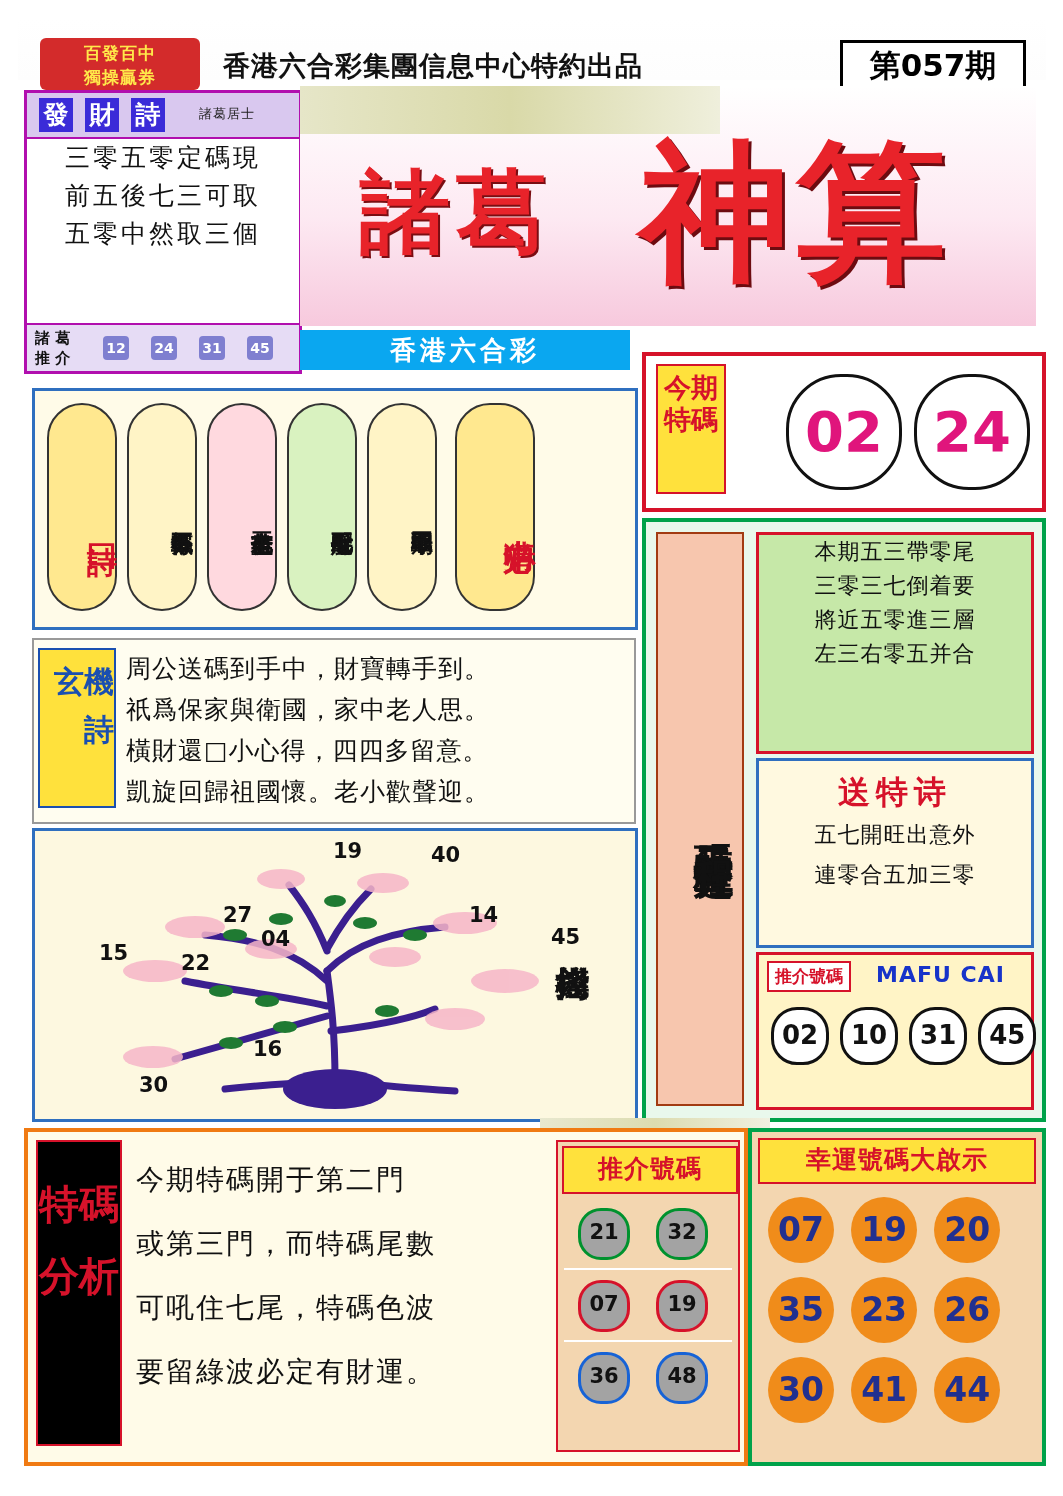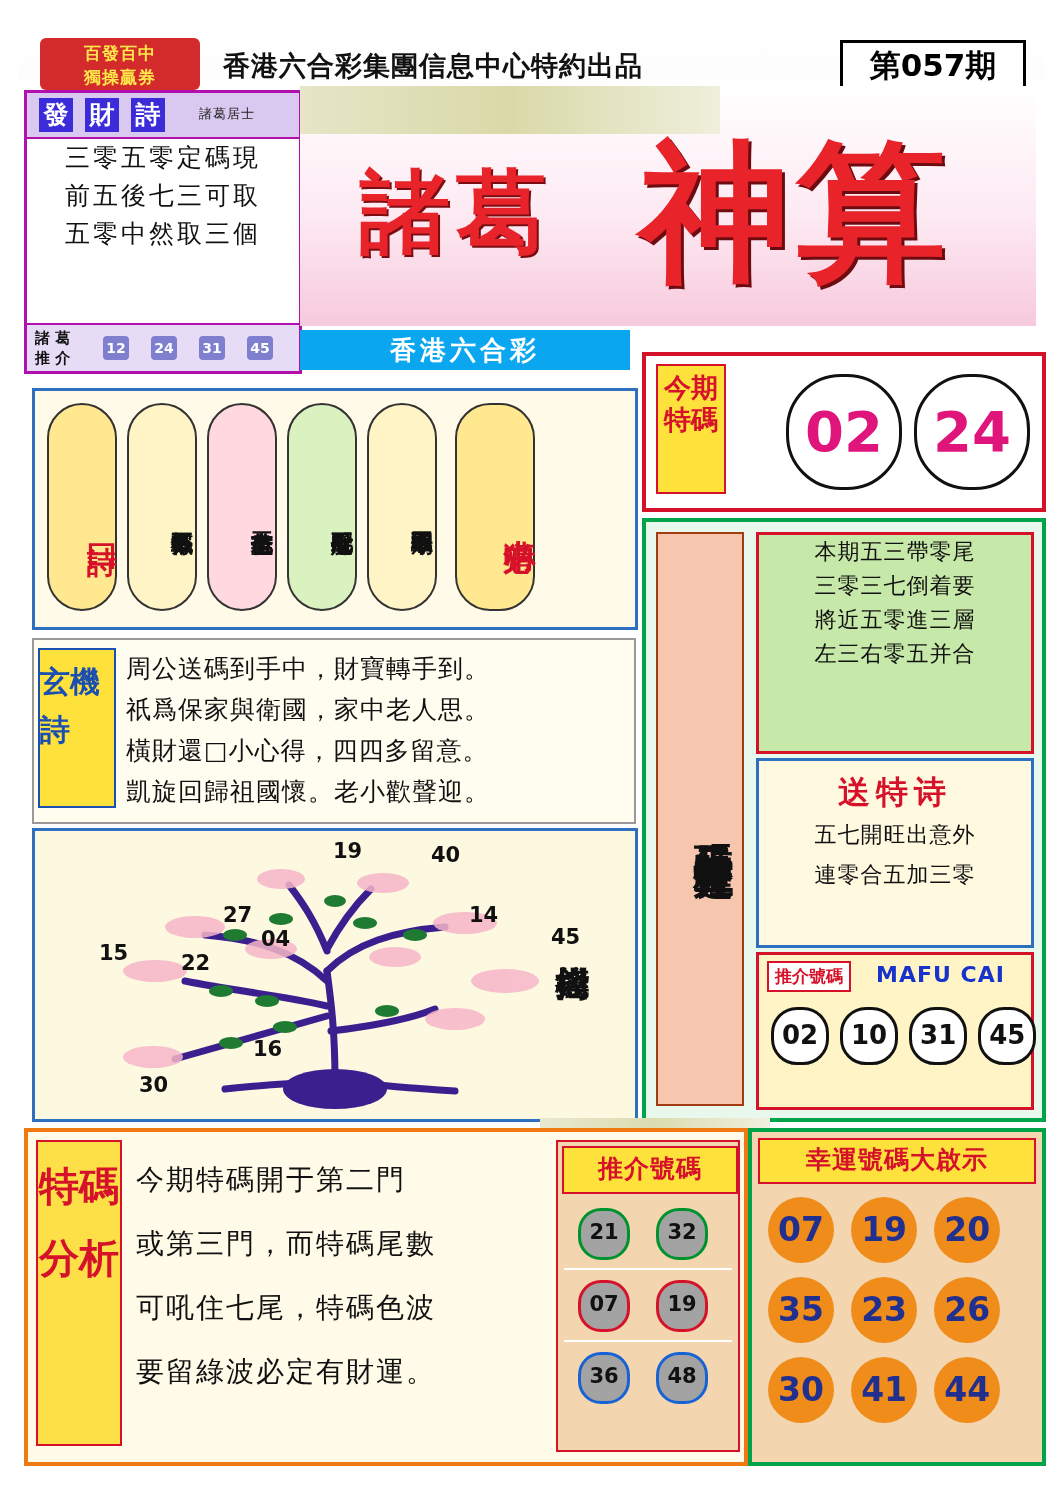--- a/index.html
+++ b/index.html
@@ -92,21 +92,21 @@
   .cap.c2{left:172px;background:#ffd9df;}
   .cap.c3{left:252px;background:#d9f2c0;}
   .cap.c4{left:332px;background:#fff4c6;}
   .cap.c5{left:420px;width:80px;background:#ffe88f;color:#d6122a;font-size:32px;}
 
   
   .xj{position:absolute;left:32px;top:638px;width:600px;height:182px;
       border:2px solid #999;background:#fffdf0;}
   .xj .lab{position:absolute;left:4px;top:8px;width:78px;height:160px;
            background:#ffe13c;border:2px solid #1a4fb0;color:#1a4fb0;
-           font-size:30px;font-weight:bold;text-align:left;line-height:48px;
+           font-size:30px;font-weight:bold;text-align:right;line-height:48px;
            padding-top:8px;box-sizing:border-box;}
   .xj .body{position:absolute;left:92px;top:8px;width:500px;}
   .xj .body div{font-size:25px;color:#111;line-height:41px;letter-spacing:1px;}
 
   
   .tree{position:absolute;left:32px;top:828px;width:600px;height:288px;
         border:3px solid #2f6fbf;background:#fdf8e0;overflow:hidden;}
   .tnum{position:absolute;font-size:21px;font-weight:bold;color:#111;}
   .tword{position:absolute;right:36px;top:70px;font-size:34px;font-weight:bold;
          color:#111;line-height:52px;text-align:center;}
@@ -139,23 +139,23 @@
            font-weight:bold;letter-spacing:1px;}
   .tjh .balls{position:absolute;left:6px;top:52px;width:100%;}
   .tjh .b{display:inline-block;width:52px;height:52px;border-radius:26px;
           border:3px solid #111;background:#fff;color:#111;font-size:26px;
           font-weight:bold;text-align:center;line-height:50px;margin-left:6px;}
 
   
   .tma{position:absolute;left:24px;top:1128px;width:716px;height:330px;
        border:4px solid #f07a12;background:#fffbe8;}
   .tma .lab{position:absolute;left:8px;top:8px;width:86px;height:306px;
-            background:#fde047;border:2px solid #d6122a;color:#d6122a;
+            background:#000000;border:2px solid #d6122a;color:#d6122a;
             font-size:40px;font-weight:bold;text-align:center;line-height:72px;
-            padding-top:8px;box-sizing:border-box;}
+            padding-top:26px;box-sizing:border-box;}
   .tma .body{position:absolute;left:108px;top:16px;width:420px;}
   .tma .body div{font-size:28px;color:#111;line-height:64px;letter-spacing:2px;}
   .tjbox{position:absolute;left:528px;top:8px;width:180px;height:308px;
          border:2px solid #d6122a;background:#f3d6b0;}
   .tjbox .t{position:absolute;left:4px;top:4px;width:172px;height:44px;
             background:#ffe13c;border:2px solid #d6122a;color:#d6122a;
             font-size:25px;font-weight:bold;text-align:center;line-height:42px;
             letter-spacing:1px;}
   .tjbox .grid{position:absolute;left:6px;top:56px;width:168px;}
   .tjbox .r{height:70px;position:relative;border-bottom:2px solid #fff;}

